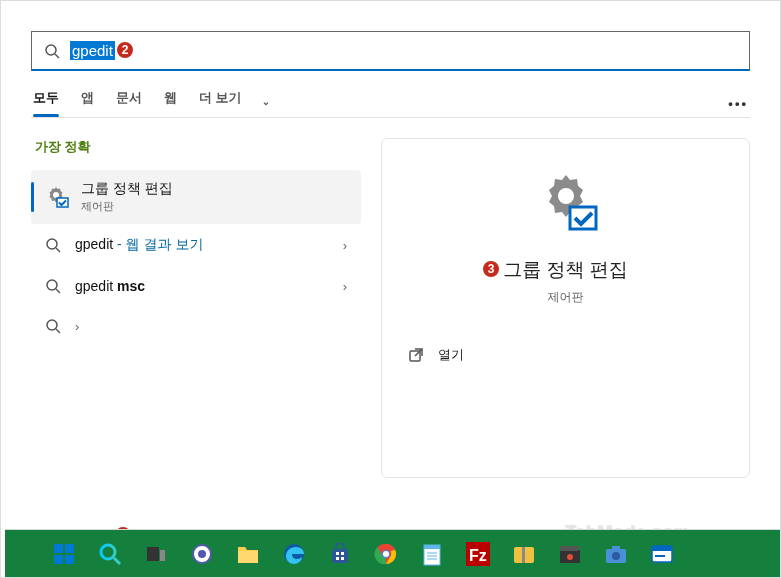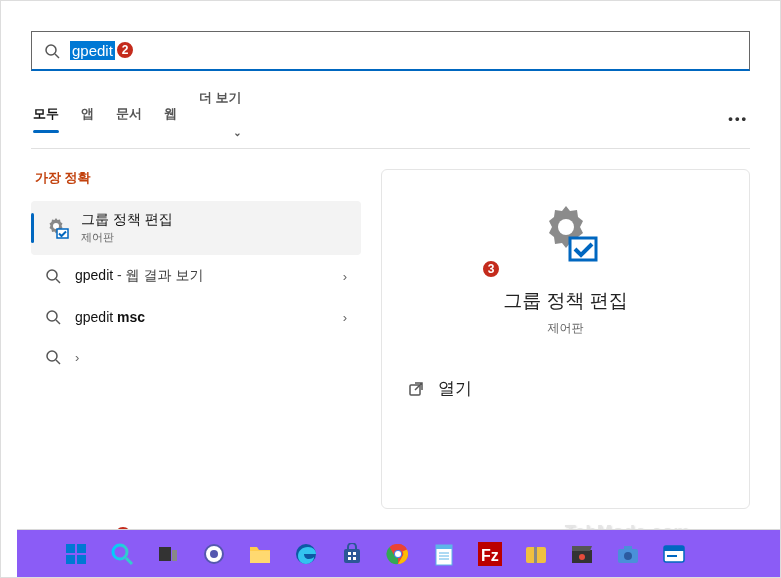--- a/index.html
+++ b/index.html
@@ -60,21 +60,20 @@
       left: 0;
       right: 0;
       height: 3px;
       background: #0067c0;
       border-radius: 2px;
     }
     .tab-more {
       display: flex;
       align-items: flex-end;
       gap: 20px;
-      flex-direction: column;
     }
     .tab-chevron {
       font-size: 10px;
     }
     .tabs-spacer {
       flex: 1;
     }
     .more-dots {
       color: #333;
       letter-spacing: 2px;
@@ -89,21 +88,21 @@
       padding: 0 30px;
       margin-top: 20px;
       gap: 20px;
     }
     .left-panel {
       width: 330px;
     }
     .section-header {
       font-size: 13px;
       font-weight: 600;
-      color: #c2410c;
+      color: #4d7c0f;
       margin-bottom: 14px;
       padding-left: 4px;
     }
     .result-item {
       display: flex;
       align-items: center;
       padding: 10px 12px;
       border-radius: 4px;
       cursor: pointer;
       position: relative;
@@ -157,21 +156,21 @@
       height: 16px;
       margin-right: 14px;
       color: #555;
     }
     .web-text {
       flex: 1;
       font-size: 14px;
       color: #111;
     }
     .web-text .bold { font-weight: 600; }
-    .web-text .light { color: #404040; }
+    .web-text .light { color: #0369a1; }
     .chevron-right {
       color: #666;
       font-size: 13px;
     }
     .right-panel {
       flex: 1;
       border: 1px solid #e5e5e5;
       border-radius: 6px;
       padding: 30px 20px 20px 20px;
       height: 340px;
@@ -201,30 +200,30 @@
       padding: 10px 6px;
       cursor: pointer;
       gap: 14px;
     }
     .action-icon {
       width: 16px;
       height: 16px;
       color: #555;
     }
     .action-label {
-      font-size: 17px;
+      font-size: 13px;
       color: #222;
     }
     .taskbar {
       position: absolute;
       bottom: 0;
-      left: 16px;
+      left: 4px;
       right: 0;
       height: 48px;
-      background: #8b5cf6;
+      background: #15803d;
       border-top: 1px solid #d8d8d8;
       display: flex;
       align-items: center;
       padding: 0 40px;
       gap: 8px;
     }
     .tb-item {
       width: 38px;
       height: 38px;
       display: flex;

